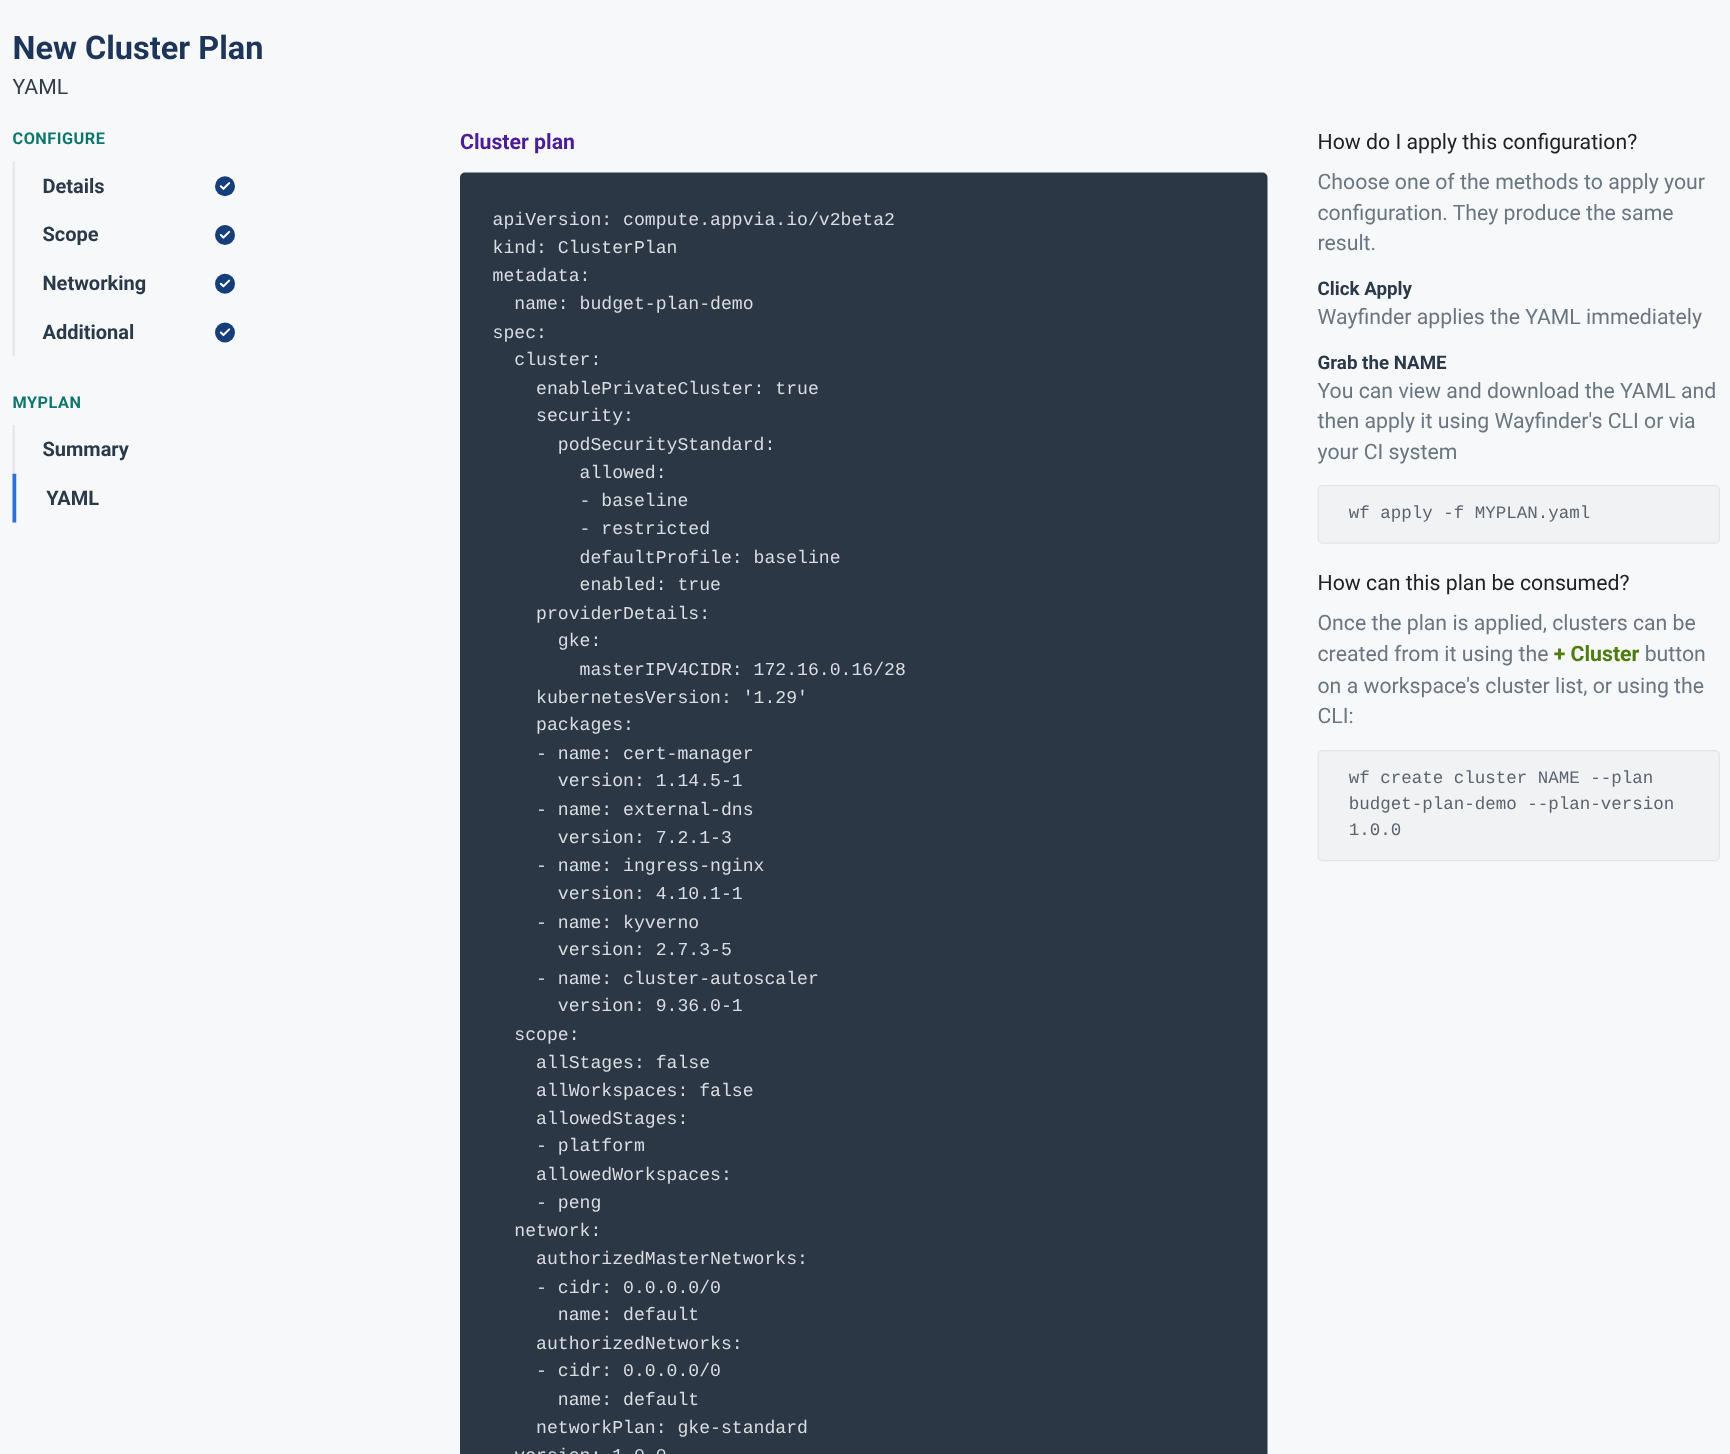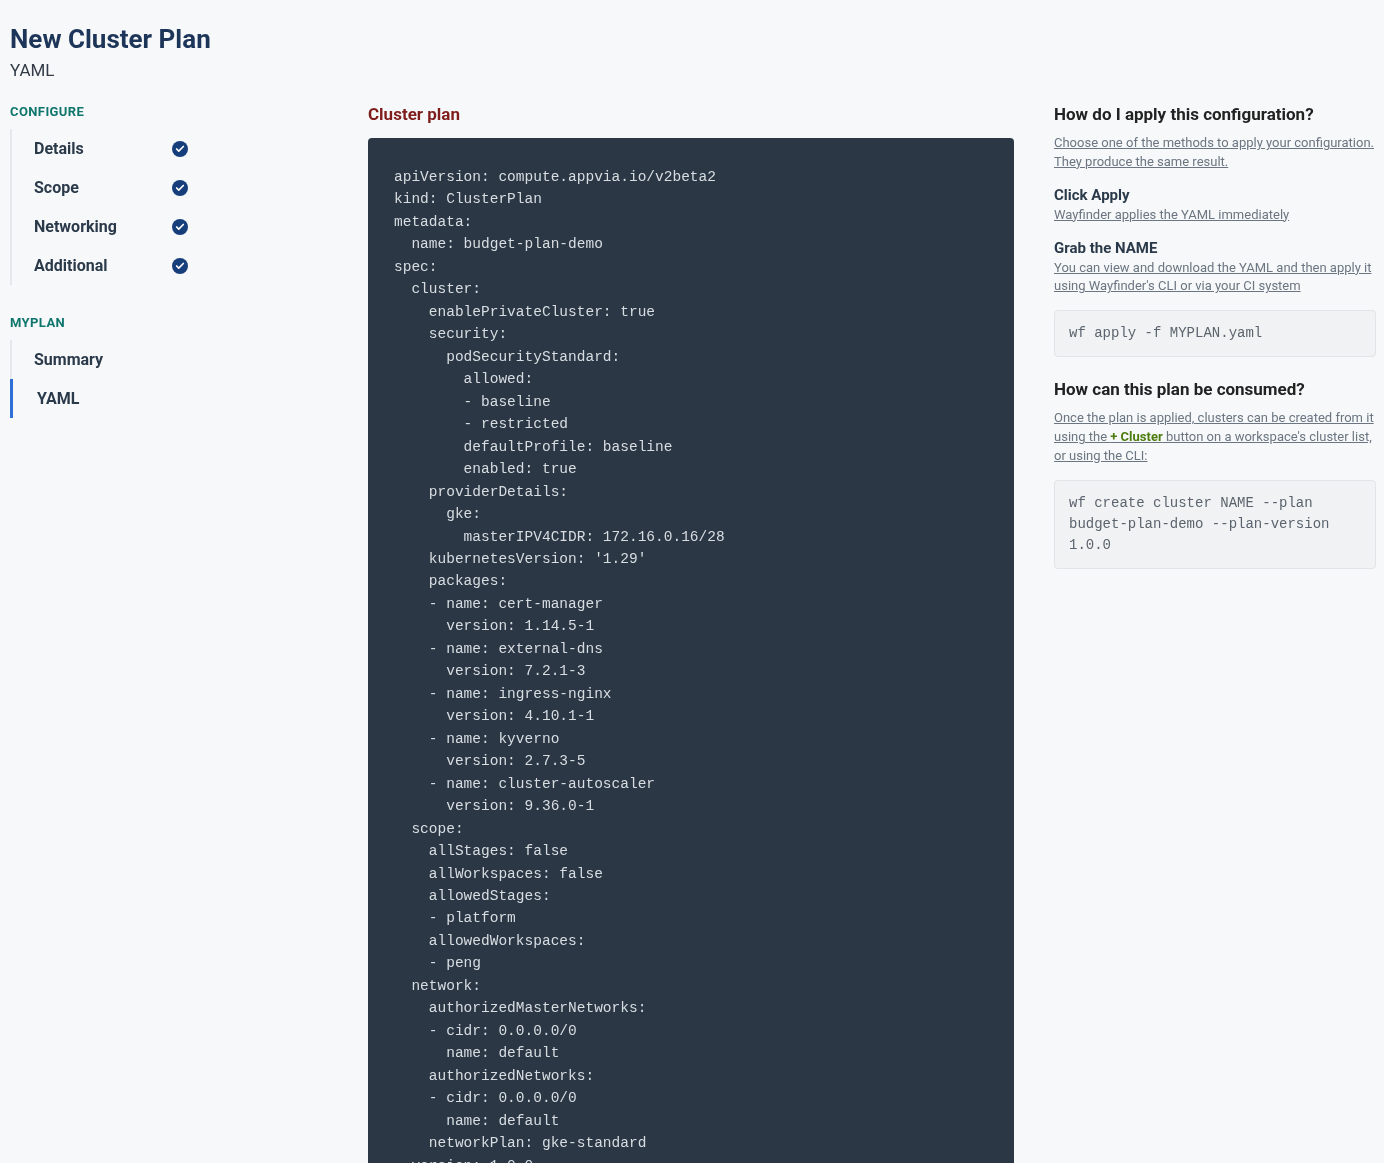--- a/index.html
+++ b/index.html
@@ -84,61 +84,60 @@
   display: inline-flex;
   align-items: center;
   justify-content: center;
 }
 .check svg { width: 10px; height: 10px; }
 
 
 .main h2 {
   font-size: 17px;
   font-weight: 700;
-  color: #7f1d1d;
+  color: #4c1d95;
   margin-bottom: 14px;
 }
 .code-block {
   background: #2b3745;
   color: #d8dde2;
   padding: 28px 26px;
   border-radius: 4px;
   font-family: "SFMono-Regular", Consolas, "Liberation Mono", Menlo, monospace;
   font-size: 14.5px;
   line-height: 1.55;
   white-space: pre;
   overflow-x: auto;
   min-height: 930px;
 }
 
 
 .aside h3 {
   font-size: 17px;
-  font-weight: 700;
+  font-weight: 400;
   color: #222;
   margin-bottom: 10px;
 }
 .aside p {
-  font-size: 13px;
+  font-size: 17px;
   line-height: 1.45;
   color: #6b7682;
   margin-bottom: 14px;
-  text-decoration: underline;
 }
 .aside .sub-h {
   font-size: 15px;
   font-weight: 700;
   color: #2b3a4a;
   margin-bottom: 2px;
 }
 .cli-box {
   background: #f1f2f3;
   border: 1px solid #e2e4e7;
   border-radius: 4px;
-  padding: 12px 14px;
+  padding: 12px 24px;
   font-family: "SFMono-Regular", Consolas, "Liberation Mono", Menlo, monospace;
   font-size: 14px;
   color: #5b646e;
   margin-bottom: 22px;
   line-height: 1.5;
 }
 .aside .strong-inline { font-weight: 700; color: #4d7c0f; }
 </style>
 </head>
 <body>

